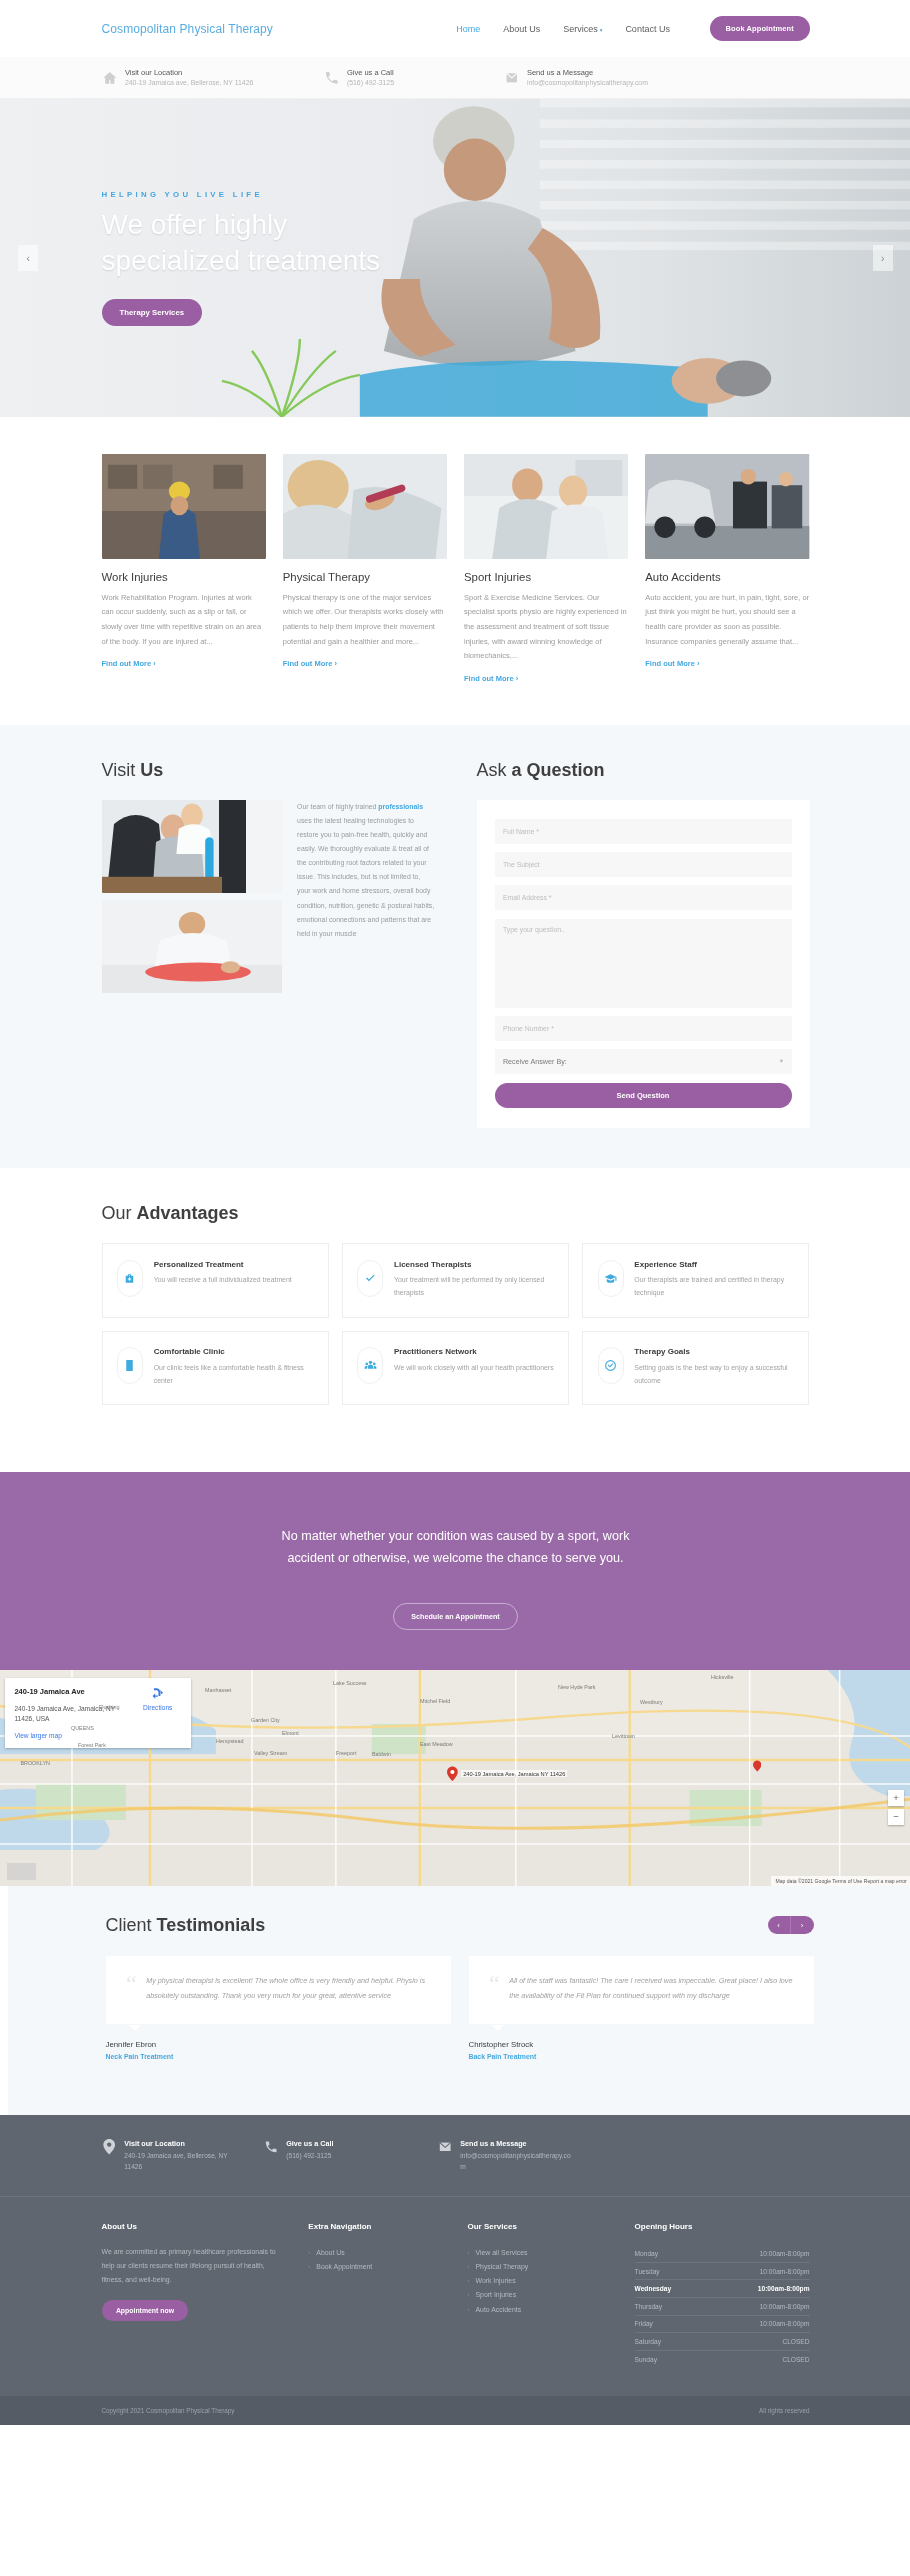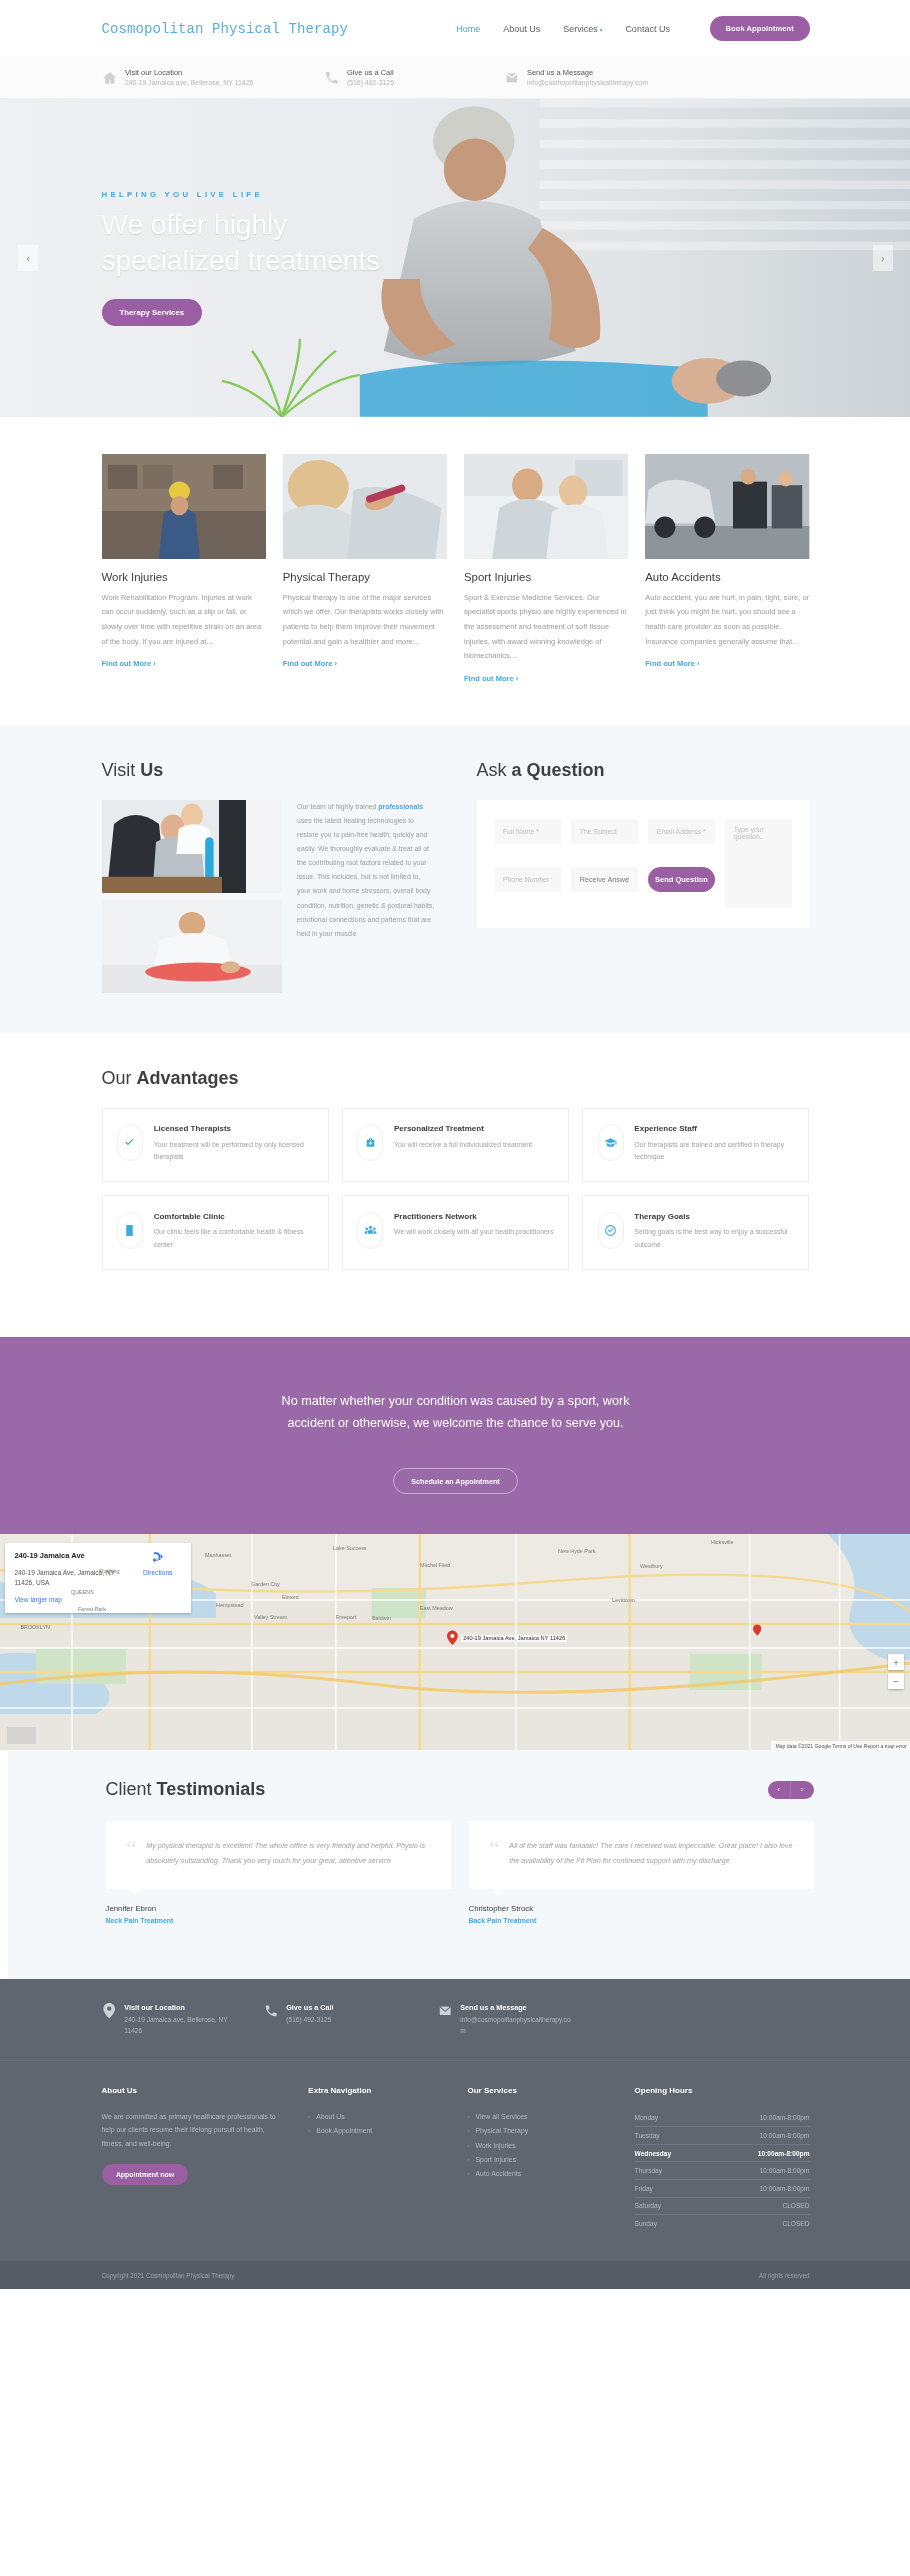--- a/index.html
+++ b/index.html
@@ -8,21 +8,21 @@
     font-family: "Liberation Sans", sans-serif;
     background: #ffffff;
     color: #606060;
     -webkit-font-smoothing: antialiased;
   }
   .wrap { width: 708px; margin: 0 auto; position: relative; }
 
   
   .topnav { height: 57px; background: #fff; display: flex; align-items: center; }
   .topnav .wrap { display: flex; align-items: center; justify-content: space-between; }
-  .logo { color: #5aade0; font-size: 14px; letter-spacing: 0.1px; font-family: Liberation Mono, monospace; }
+  .logo { color: #5aade0; font-size: 12px; letter-spacing: 0.1px; }
   .navlist { display: flex; align-items: center; gap: 23px; }
   .navlink { font-size: 9px; color: #5d5d5d; text-decoration: none; white-space: nowrap; }
   .navlink.active { color: #45a8e0; }
   .caret { font-size: 5.4px; color: #45a8e0; margin-left: 1.8px; }
   .btn-book {
     background: #9a5ea3; color: #fff; font-size: 7.5px; font-weight: bold;
     border: none; border-radius: 24px; padding: 7.8px 15.6px; cursor: pointer;
     margin-left: 17px; letter-spacing: 0.1px;
   }
 
@@ -69,21 +69,21 @@
   .aboutsec { background: #f4f8fb; padding: 35px 0 40px; }
   .about-row { display: grid; grid-template-columns: 1fr 1fr; gap: 42px; }
   .sec-h { font-size: 18px; color: #3f3f3f; font-weight: normal; margin-bottom: 19px; }
   .sec-h b { font-weight: bold; }
   .about-inner { display: grid; grid-template-columns: 180px 1fr; gap: 15.6px; }
   .about-imgs { display: flex; flex-direction: column; gap: 7.2px; }
   .ab-img { width: 100%; height: 93px; border-radius: 1.2px; overflow: hidden; position: relative; }
   .about-text { font-size: 6.9px; line-height: 2.05; color: #9a9a9a; }
   .about-text b { color: #45a8e0; }
   .formcard { background: #fff; padding: 19px 18px 20.4px; border-radius: 1.2px; }
-  .form-grid { display: grid; grid-template-columns: 1fr 1fr 1fr 1fr; gap: 8.4px 10.8px; }
+  .form-grid { display: grid; grid-template-columns: 1fr; gap: 8.4px 10.8px; }
   .fld {
     background: #f7f7f7; border: none; height: 25px; padding: 0 8.4px;
     font-size: 6.9px; color: #b3b3b3; font-family: inherit; width: 100%;
   }
   .fld::placeholder { color: #bdbdbd; }
   textarea.fld { height: 89px; padding-top: 7.8px; resize: none; grid-row: span 2; }
   .selbox { position: relative; }
   .selbox::after { content: "▾"; position: absolute; right: 8.4px; top: 7.8px; color: #b8b8b8; font-size: 6.6px;}
   select.fld { appearance: none; color: #7a7a7a; font-size: 7.2px; }
   .btn-send {
@@ -417,38 +417,38 @@
 </div>
 
 <div class="advsec">
   <div class="wrap">
     <h2 class="sec-h"><span>Our </span><b>Advantages</b></h2>
     <div class="adv-grid">
 
       <div class="adv-card">
         <div class="adv-ico">
             <svg viewBox="0 0 24 24">
-              <path d="M9.2 17.3 3.9 12l1.8-1.8 3.5 3.5 8.8-8.8L19.8 6z"></path>
+              <path d="M9 4h6v3h4v13H5V7h4V4zm2 1.5v1.5h2V5.5h-2zM11 10v2H9v2h2v2h2v-2h2v-2h-2v-2h-2z"></path>
             </svg>
           </div>
         <div>
-          <div class="adv-h">Licensed Therapists</div>
-          <div class="adv-p">Your treatment will be performed by only licensed therapists</div>
+          <div class="adv-h">Personalized Treatment</div>
+          <div class="adv-p">You will receive a full individualized treatment</div>
         </div>
       </div>
 
       <div class="adv-card">
         <div class="adv-ico">
             <svg viewBox="0 0 24 24">
-              <path d="M9 4h6v3h4v13H5V7h4V4zm2 1.5v1.5h2V5.5h-2zM11 10v2H9v2h2v2h2v-2h2v-2h-2v-2h-2z"></path>
+              <path d="M9.2 17.3 3.9 12l1.8-1.8 3.5 3.5 8.8-8.8L19.8 6z"></path>
             </svg>
           </div>
         <div>
-          <div class="adv-h">Personalized Treatment</div>
-          <div class="adv-p">You will receive a full individualized treatment</div>
+          <div class="adv-h">Licensed Therapists</div>
+          <div class="adv-p">Your treatment will be performed by only licensed therapists</div>
         </div>
       </div>
 
       <div class="adv-card">
         <div class="adv-ico">
             <svg viewBox="0 0 24 24">
               <path d="M12 4 1 9l11 5 9-4.1V16h2V9zM5 13v4c0 1.7 3.1 3 7 3s7-1.3 7-3v-4l-7 3.2z"></path>
             </svg>
           </div>
         <div>

